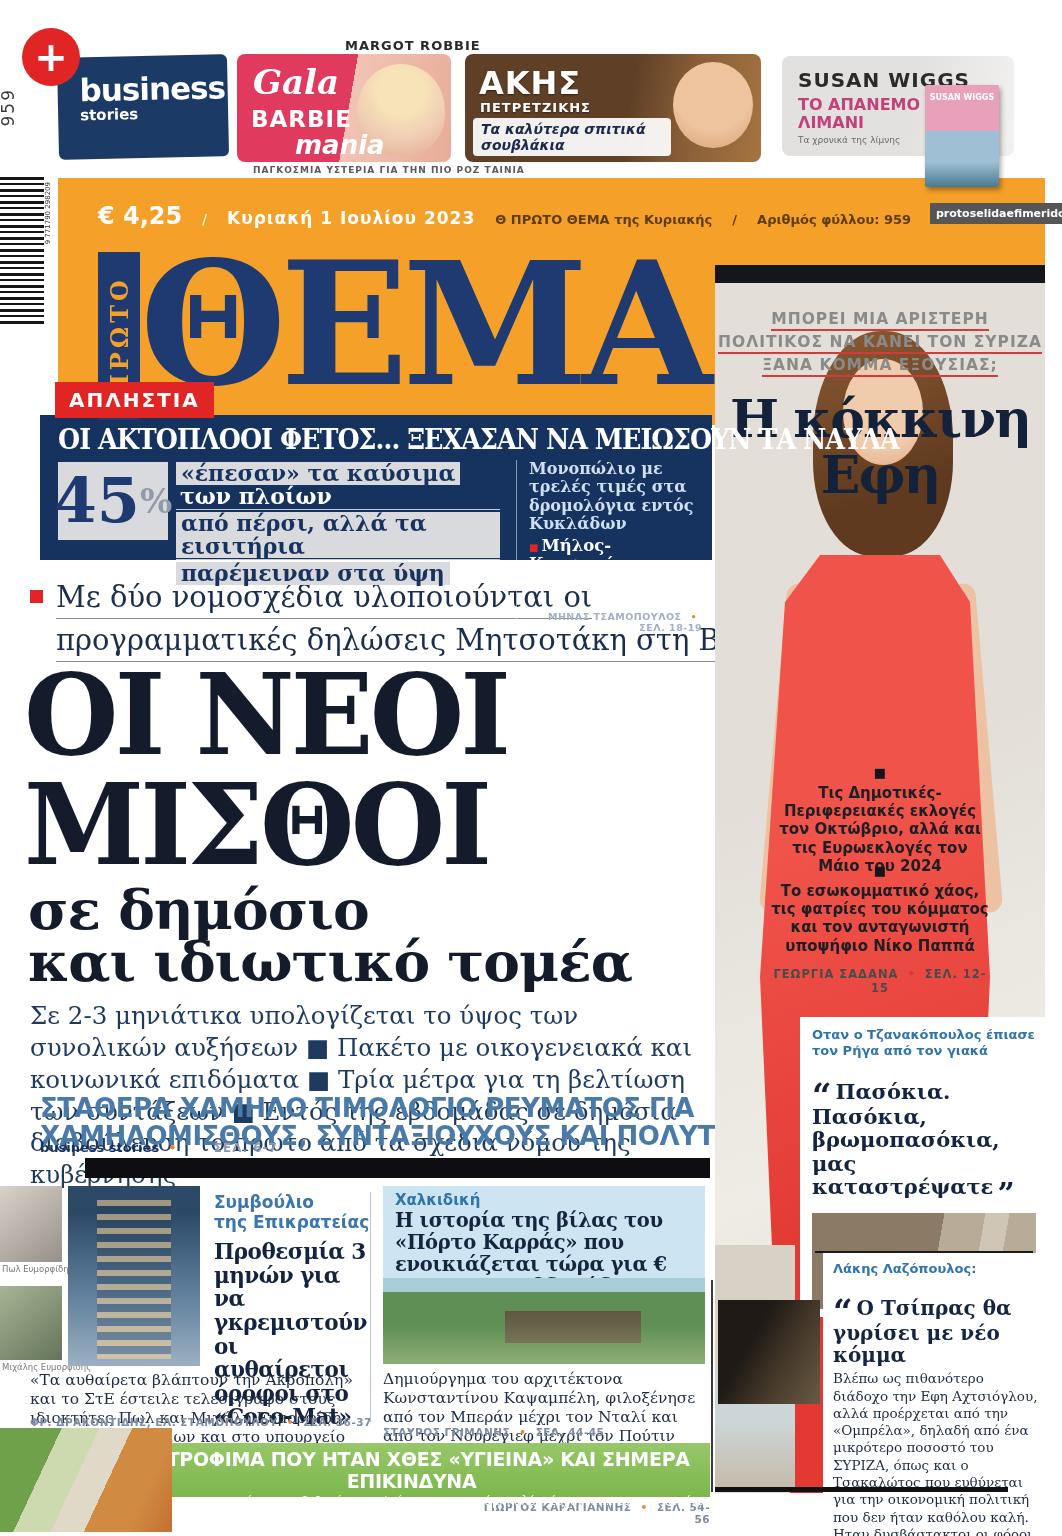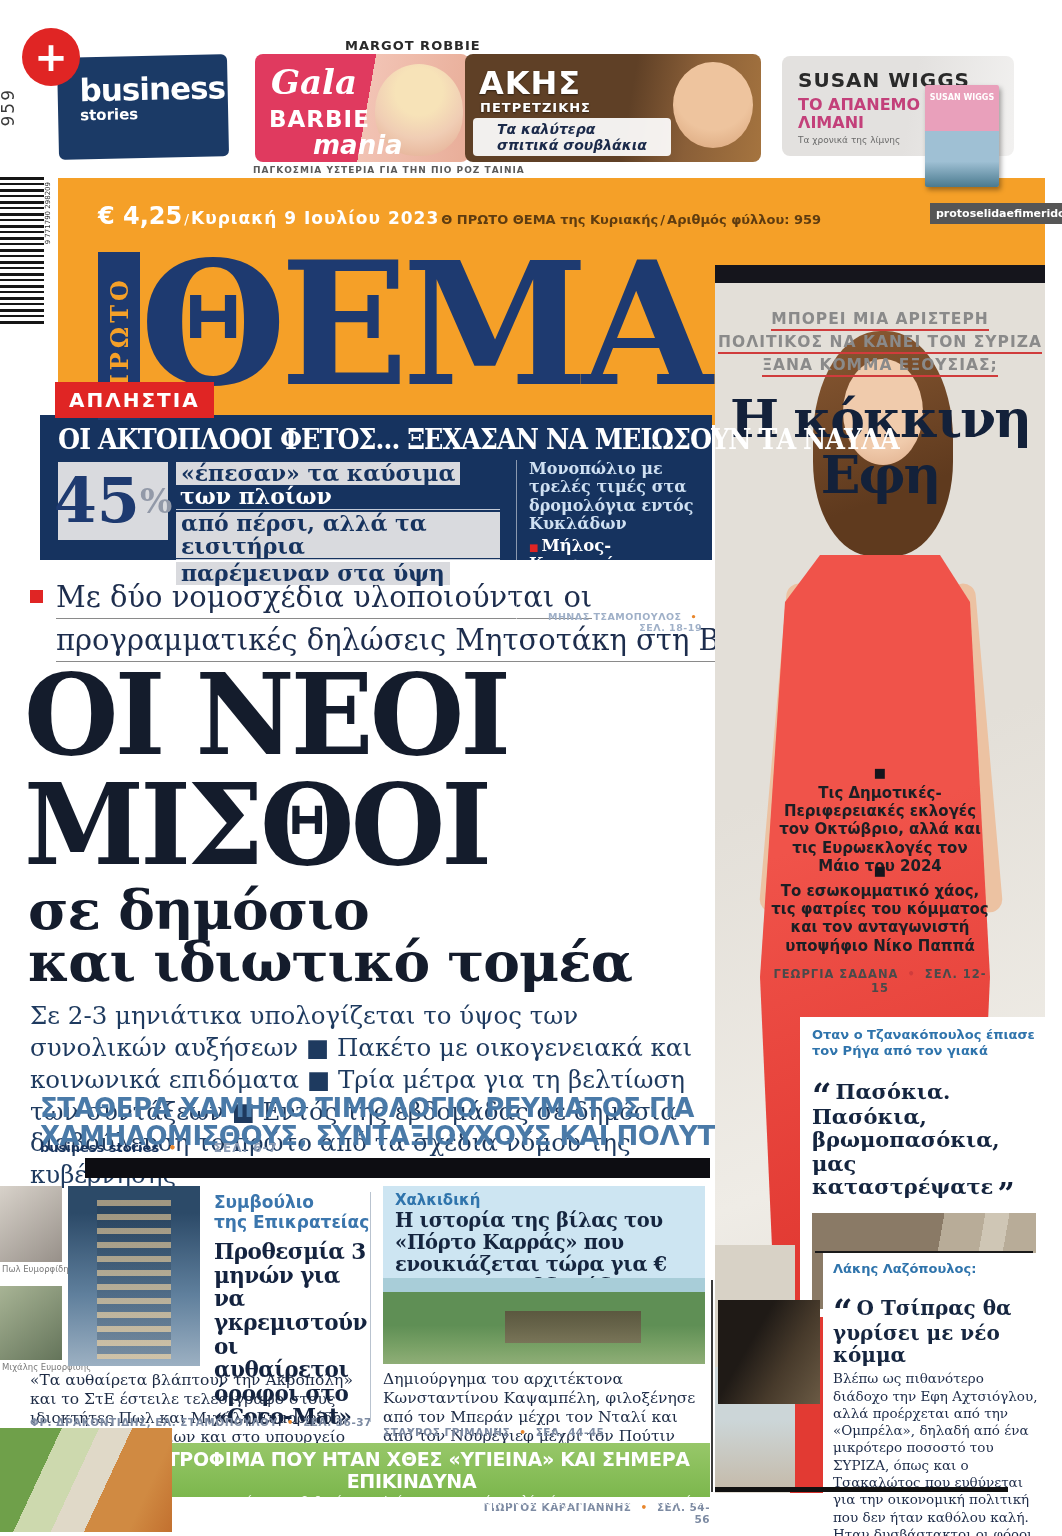--- a/index.html
+++ b/index.html
@@ -10,53 +10,53 @@
 
   
   .plus-circle{left:22px;top:28px;width:58px;height:58px;border-radius:50%;background:#e02524;
     color:#fff;font-size:40px;font-weight:bold;display:flex;align-items:center;justify-content:center;z-index:6;}
   .biz-box{left:58px;top:56px;width:170px;height:102px;background:#1b3a66;border-radius:6px;
     transform:rotate(-1.2deg);color:#fff;padding:18px 0 0 22px;box-sizing:border-box;z-index:5;}
   .biz-l1{font-size:31px;font-weight:bold;letter-spacing:-1px;line-height:1;}
   .biz-l2{font-size:15px;font-weight:bold;margin-top:2px;line-height:1;}
   .margot{left:345px;top:38px;font-size:13px;font-weight:bold;color:#2a2a2a;letter-spacing:1px;}
   .gala-card{left:237px;top:54px;width:214px;height:108px;border-radius:8px;overflow:hidden;
-    background:linear-gradient(100deg,#e03a5f 0 52%,#f2c3b4 52%,#e8ad98 100%);z-index:4;margin-left:18px;}
+    background:linear-gradient(100deg,#e03a5f 0 52%,#f2c3b4 52%,#e8ad98 100%);z-index:4;}
   .gala-face{position:absolute;right:6px;top:10px;width:88px;height:92px;border-radius:50% 50% 45% 45%;
     background:radial-gradient(circle at 50% 30%,#f7e3b8 0 30%,#f0cdb4 60%,#e2a98e 100%);}
   .gala-t1{position:absolute;left:16px;top:8px;color:#fff;font-size:34px;font-style:italic;font-weight:bold;font-family:"DejaVu Serif",serif;}
   .gala-t2{position:absolute;left:14px;top:52px;color:#fff;font-size:23px;font-weight:bold;letter-spacing:1px;}
   .gala-t3{position:absolute;left:58px;top:76px;color:#fff;font-size:26px;font-style:italic;font-weight:bold;}
   .gala-cap{left:253px;top:165px;font-size:9px;font-weight:bold;color:#5a5a5a;letter-spacing:1px;}
   .akis-card{left:465px;top:54px;width:296px;height:108px;border-radius:8px;overflow:hidden;
     background:linear-gradient(100deg,#5f4026 0 55%,#8a5f38 75%,#a5743f 100%);z-index:4;}
   .akis-face{position:absolute;right:8px;top:8px;width:80px;height:86px;border-radius:50%;
     background:radial-gradient(circle at 50% 35%,#eec49e 0 55%,#d8a379 100%);}
   .akis-n1{position:absolute;left:14px;top:10px;color:#fff;font-size:32px;font-weight:bold;letter-spacing:1px;text-shadow:0 1px 2px rgba(0,0,0,.5);}
   .akis-n2{position:absolute;left:15px;top:46px;color:#fff;font-size:13px;font-weight:bold;letter-spacing:1px;text-shadow:0 1px 2px rgba(0,0,0,.5);}
   .akis-strip{position:absolute;left:8px;bottom:6px;right:90px;background:rgba(255,255,255,.92);
-    border-radius:4px;padding:3px 24px;font-size:14px;font-weight:bold;font-style:italic;color:#1b2a4a;}
+    border-radius:4px;padding:3px 8px;font-size:14px;font-weight:bold;font-style:italic;color:#1b2a4a;}
   .wiggs-card{left:782px;top:56px;width:232px;height:100px;border-radius:8px;
     background:linear-gradient(100deg,#e3e1df 0 55%,#f2f1f0 100%);padding:12px 0 0 16px;box-sizing:border-box;z-index:3;}
   .wiggs-a{font-size:20px;font-weight:bold;color:#2a2a2a;letter-spacing:1px;}
   .wiggs-t{font-size:16px;font-weight:bold;color:#c3407a;line-height:1.1;margin-top:4px;}
   .wiggs-s{font-size:9px;color:#6a6a6a;margin-top:4px;}
   .book{left:925px;top:85px;width:74px;height:102px;border-radius:2px;z-index:5;box-shadow:2px 3px 5px rgba(0,0,0,.35);
     background:linear-gradient(180deg,#e9a0bb 0 45%,#9fc0d4 45% 75%,#4a7a8f 100%);color:#fff;
     font-size:8px;font-weight:bold;text-align:center;padding-top:8px;box-sizing:border-box;line-height:1.3;}
   .watermark{left:930px;top:203px;background:#565656;color:#fff;font-size:11px;font-weight:bold;
     padding:4px 6px;z-index:8;}
   .edge-num{left:-2px;top:88px;font-size:17px;color:#3a3a3a;writing-mode:vertical-rl;transform:rotate(180deg);letter-spacing:2px;}
   .barcode{left:0;top:177px;width:44px;height:150px;z-index:7;
     background:repeating-linear-gradient(180deg,#161616 0 3px,#fff 3px 6px,#161616 6px 8px,#fff 8px 12px);}
   .barcode-num{left:44px;top:182px;font-size:7px;color:#333;writing-mode:vertical-rl;transform:rotate(180deg);z-index:7;}
 
   
   .orange-band{left:58px;top:178px;width:987px;height:247px;background:#f5a028;}
-  .pricebar{left:98px;top:202px;display:flex;align-items:baseline;gap:2px;z-index:3;}
+  .pricebar{left:98px;top:202px;display:flex;align-items:baseline;gap:20px;z-index:3;}
   .price{color:#fff;font-size:24px;font-weight:bold;}
   .pb-slash{color:#fff;font-size:14px;}
   .pb-date{color:#fff;font-size:17px;font-weight:bold;letter-spacing:1px;}
   .pb-dark{color:#5e3c10;font-size:13px;font-weight:bold;}
   .proto-box{left:98px;top:252px;width:42px;height:168px;background:#1e3a70;display:flex;align-items:center;justify-content:center;z-index:3;}
   .proto-v{color:#f5a028;font-size:24px;font-weight:bold;writing-mode:vertical-rl;transform:rotate(180deg);letter-spacing:4px;font-family:"DejaVu Serif",serif;}
   .thema{left:140px;top:238px;font-size:168px;font-weight:900;color:#1e3a70;line-height:1;letter-spacing:-6px;z-index:3;transform:scaleY(1.02);transform-origin:top left;}
 
   
   .navy-strip{left:40px;top:415px;width:672px;height:145px;background:#16335f;z-index:2;}
@@ -208,21 +208,21 @@
       <span>ΛΙΜΑΝΙ</span></div>
     <div class="wiggs-s">Τα χρονικά της λίμνης</div>
   </div>
   <div class="abs book">SUSAN WIGGS</div>
   <div class="abs watermark">protoselidaefimeridon.gr</div>
 
   <div class="abs orange-band"></div>
   <div class="abs pricebar">
     <span class="price">€ 4,25</span>
     <span class="pb-slash">/</span>
-    <span class="pb-date">Κυριακή 9 Ιουλίου 2023</span>
+    <span class="pb-date">Κυριακή 1 Ιουλίου 2023</span>
     <span class="pb-dark"><span>Θ</span>
       <span>ΠΡΩΤΟ ΘΕΜΑ της Κυριακής</span></span>
     <span class="pb-dark">/</span>
     <span class="pb-dark">Αριθμός φύλλου: 959</span>
   </div>
   <div class="abs proto-box">
     <span class="proto-v">ΠΡΩΤΟ</span>
   </div>
   <div class="abs thema serif">ΘΕΜΑ</div>
 

